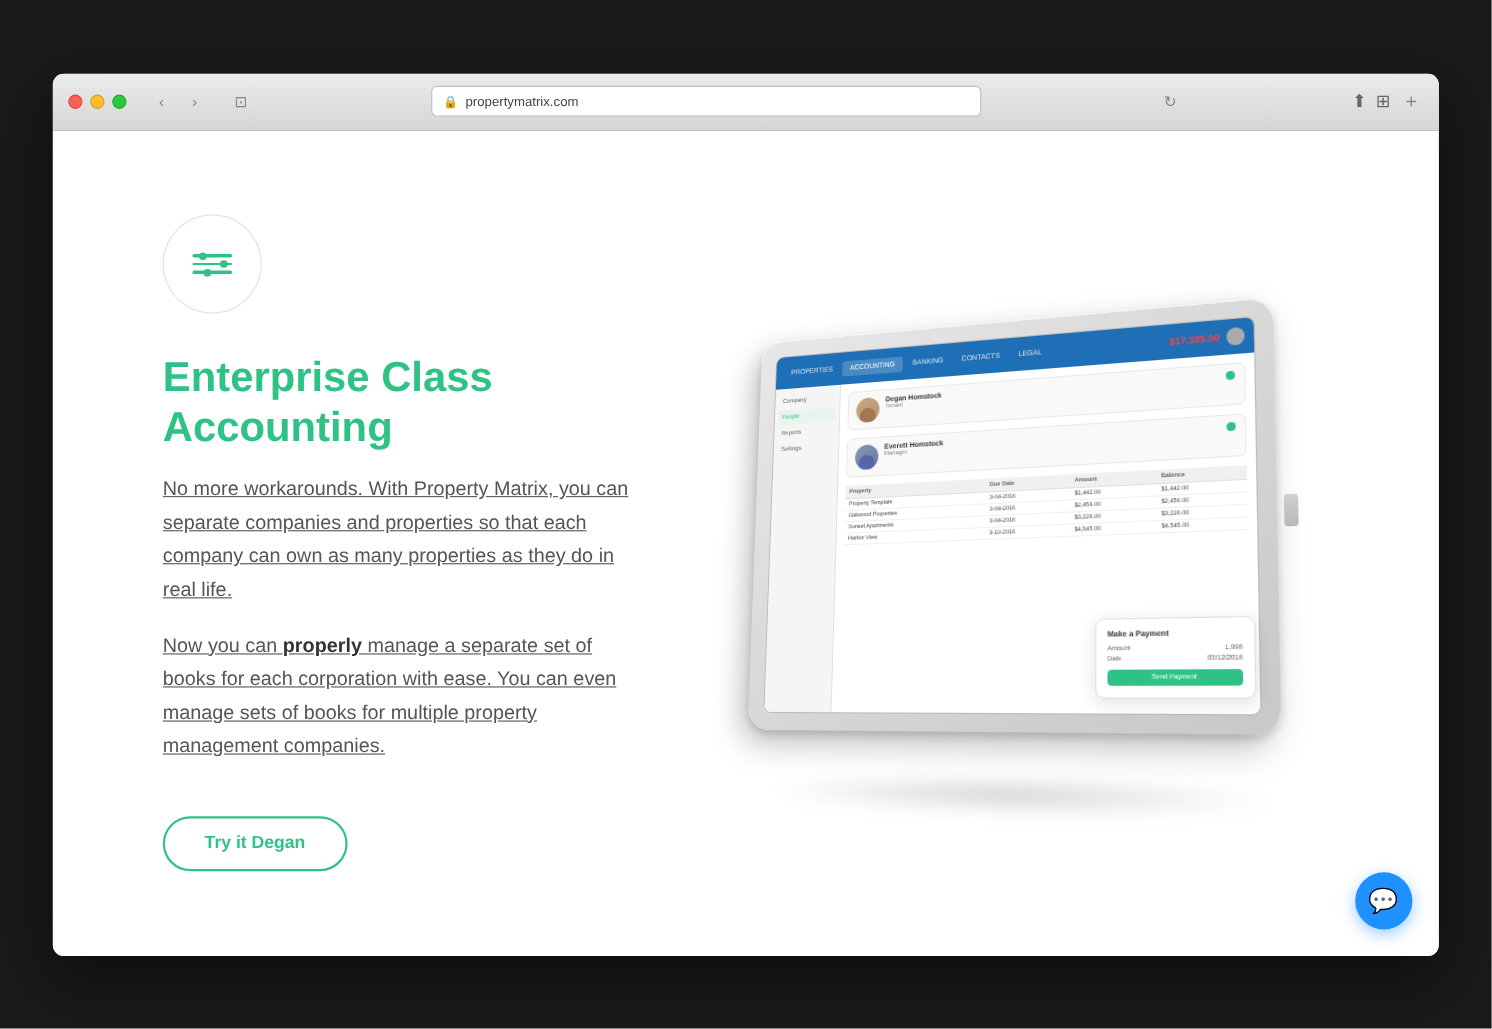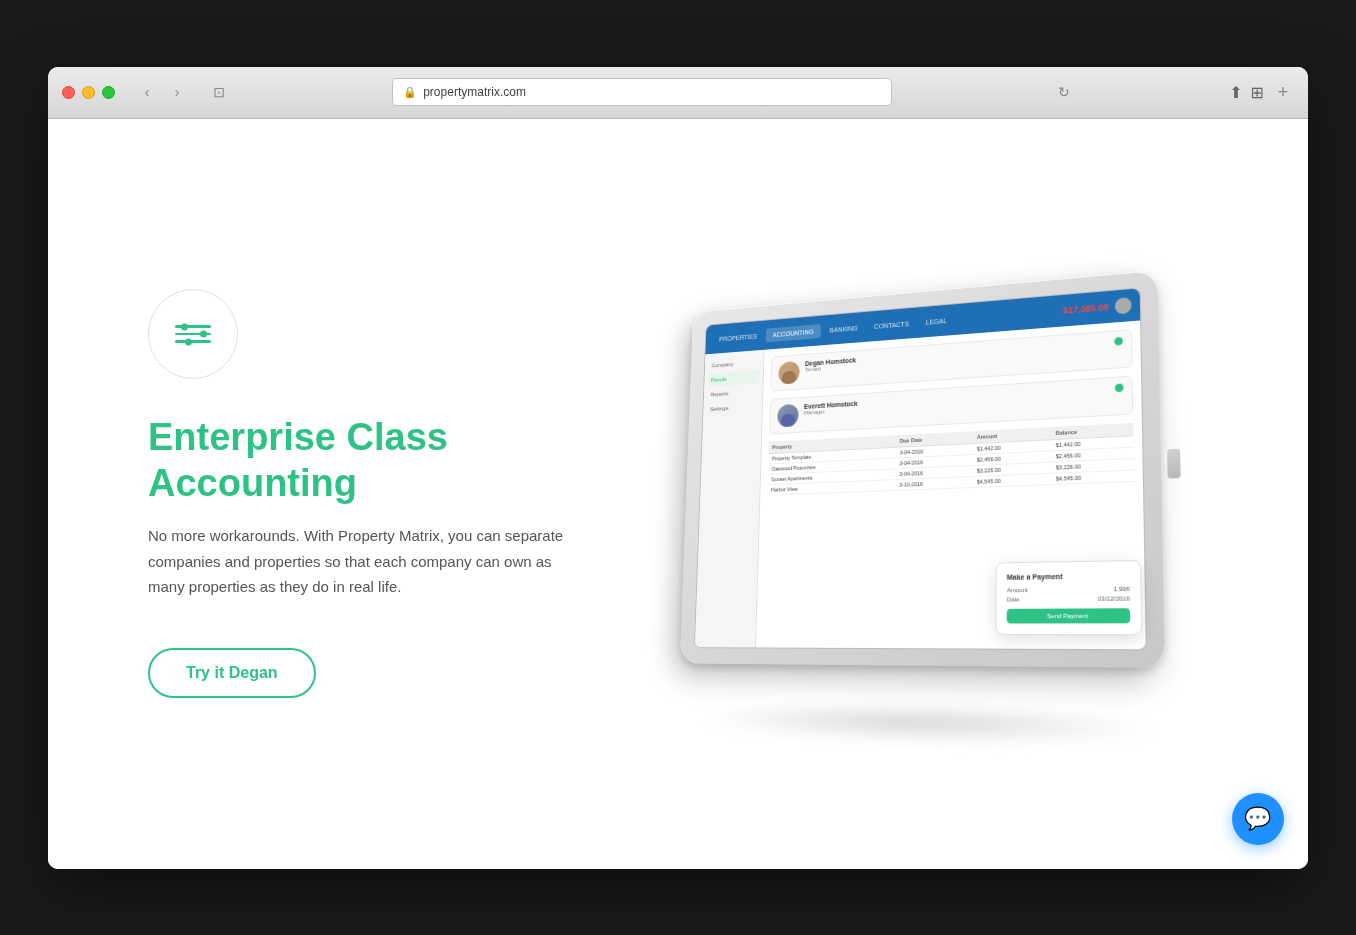--- a/index.html
+++ b/index.html
@@ -199,24 +199,25 @@
 
     .heading-title {
       font-size: 38px;
       font-weight: 700;
       color: #2ec285;
       line-height: 1.2;
       margin-bottom: 17px;
     }
 
     .description {
-      font-size: 15px;
+      font-size: 18px;
       color: #555;
       line-height: 1.7;
       margin-bottom: 20px;
+      text-decoration: underline;
     }
 
     .description strong {
       font-weight: 700;
       color: #333;
     }
 
     .cta-button {
       display: inline-block;
       padding: 14px 36px;
@@ -533,20 +534,23 @@
         </div>
       </div>
 
       <h2 class="heading-title">
         <span>Enterprise Class</span><br>
         <span>Accounting</span>
       </h2>
 
       <p class="description">No more workarounds. With Property Matrix, you can separate companies and properties so that each company can own as many properties as they do in real life.</p>
 
+      <p class="description">
+        <span>Now you can </span><strong>properly</strong><span> manage a separate set of books for each corporation with ease. You can even manage sets of books for multiple property management companies.</span>
+      </p>
 
       <button class="cta-button">Try it Degan</button>
 
     </div>
 
     <div class="right-column">
 
       <div class="tablet-wrapper">
         <div class="tablet-outer">
           <div class="tablet-screen">

